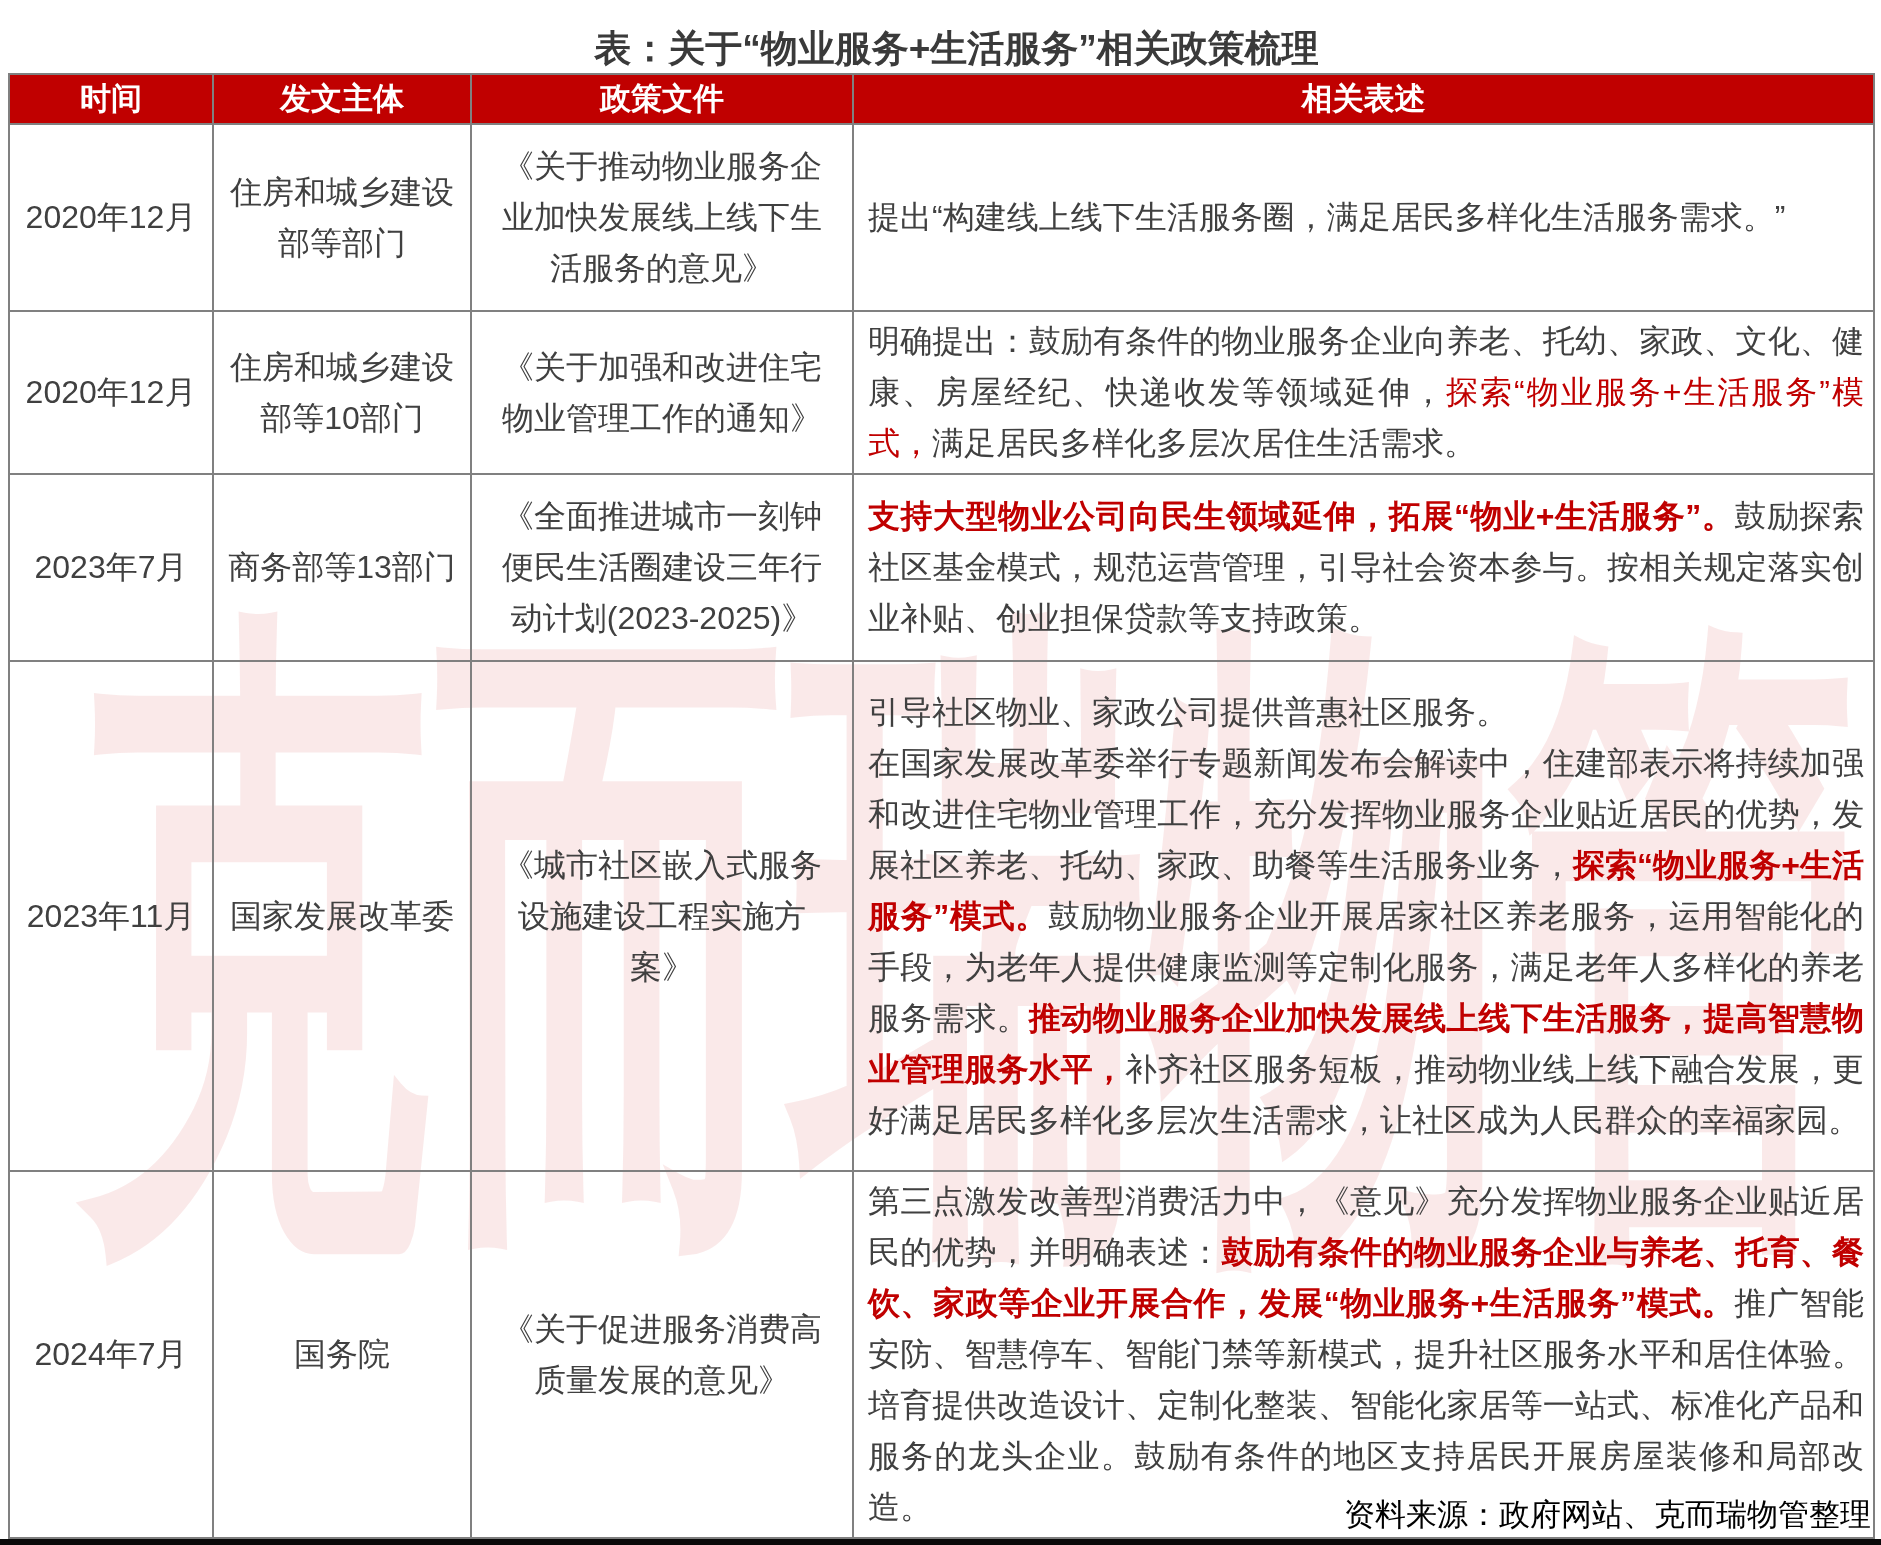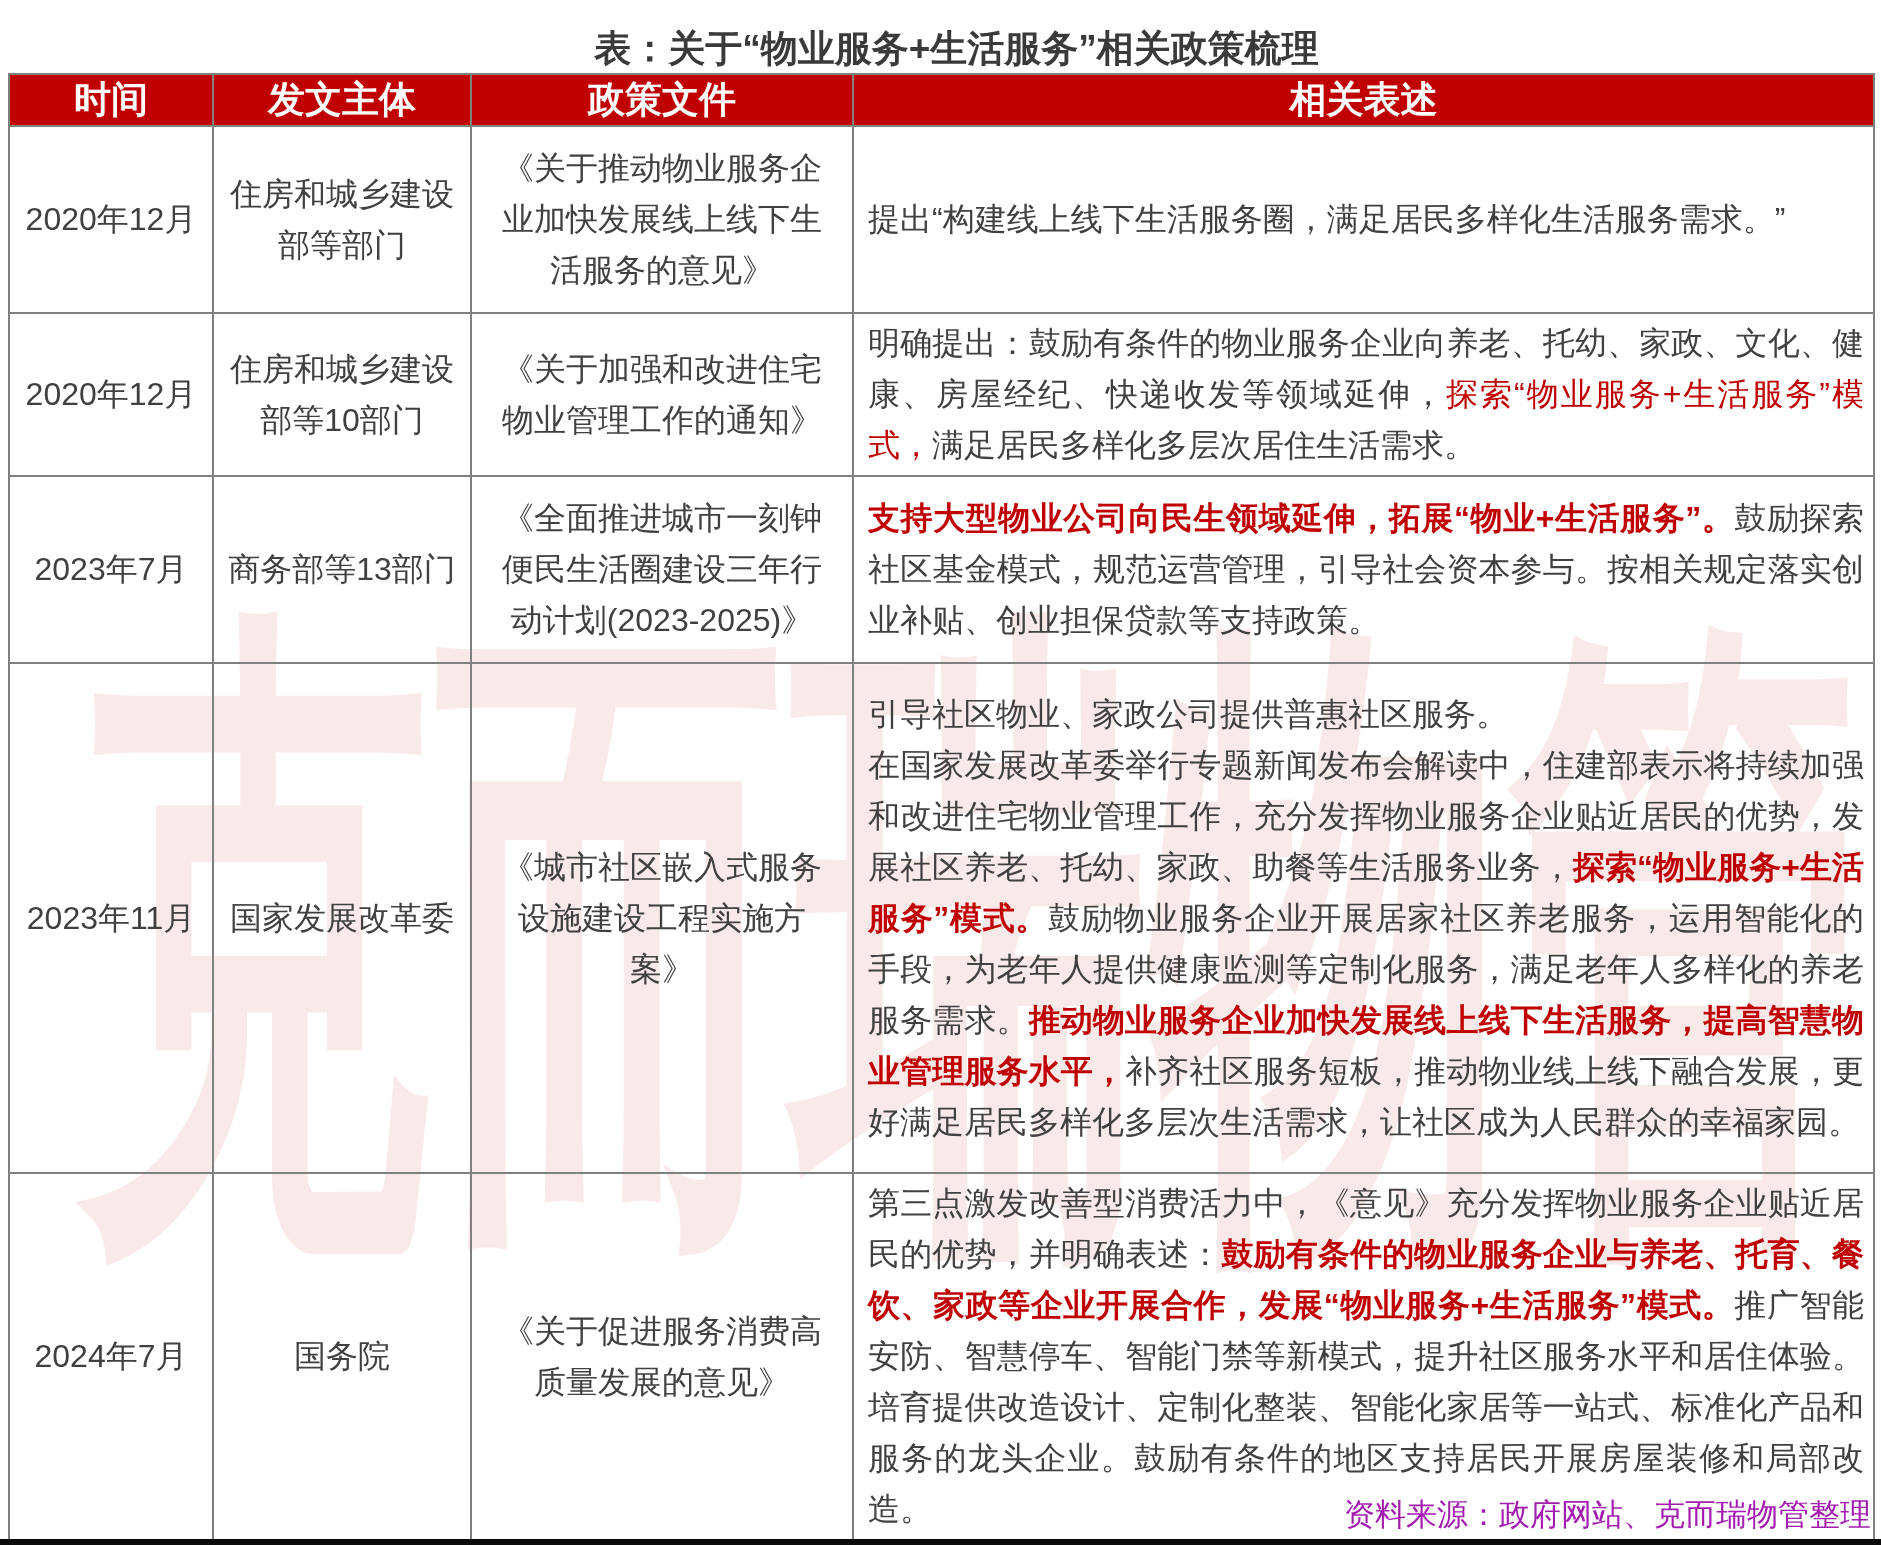--- a/index.html
+++ b/index.html
@@ -41,21 +41,21 @@
     table-layout:fixed;
     z-index:1;
     background:transparent;
   }
   table.policy th, table.policy td{
     border:2px solid #808080;
   }
   table.policy th{
     background:#C00000;
     color:#ffffff;
-    font-size:37px;
+    font-size:31px;
     font-weight:bold;
     height:48px;
     padding:0;
     text-align:center;
   }
   table.policy td{
     vertical-align:middle;
     color:#404040;
     font-size:32px;
     line-height:51px;
@@ -65,21 +65,21 @@
   td.c-issuer{text-align:center;padding:3px 12px;}
   td.c-doc{text-align:center;padding:16px 25px;}
   td.c-desc{text-align:justify;padding:4px 9px 4px 14px;}
   td.c-desc .para{text-align:justify;}
   .red{color:#C00000;}
   .bold{font-weight:bold;}
   .source{
     position:absolute;
     top:1494px;right:10px;
     font-size:31px;
-    color:#a21caf;
+    color:#000000;
     z-index:2;
   }
   .bottom-bar{
     position:absolute;
     left:0;top:1539px;
     width:1881px;height:6px;
     background:#0a0a0a;
     z-index:2;
   }
 </style>

